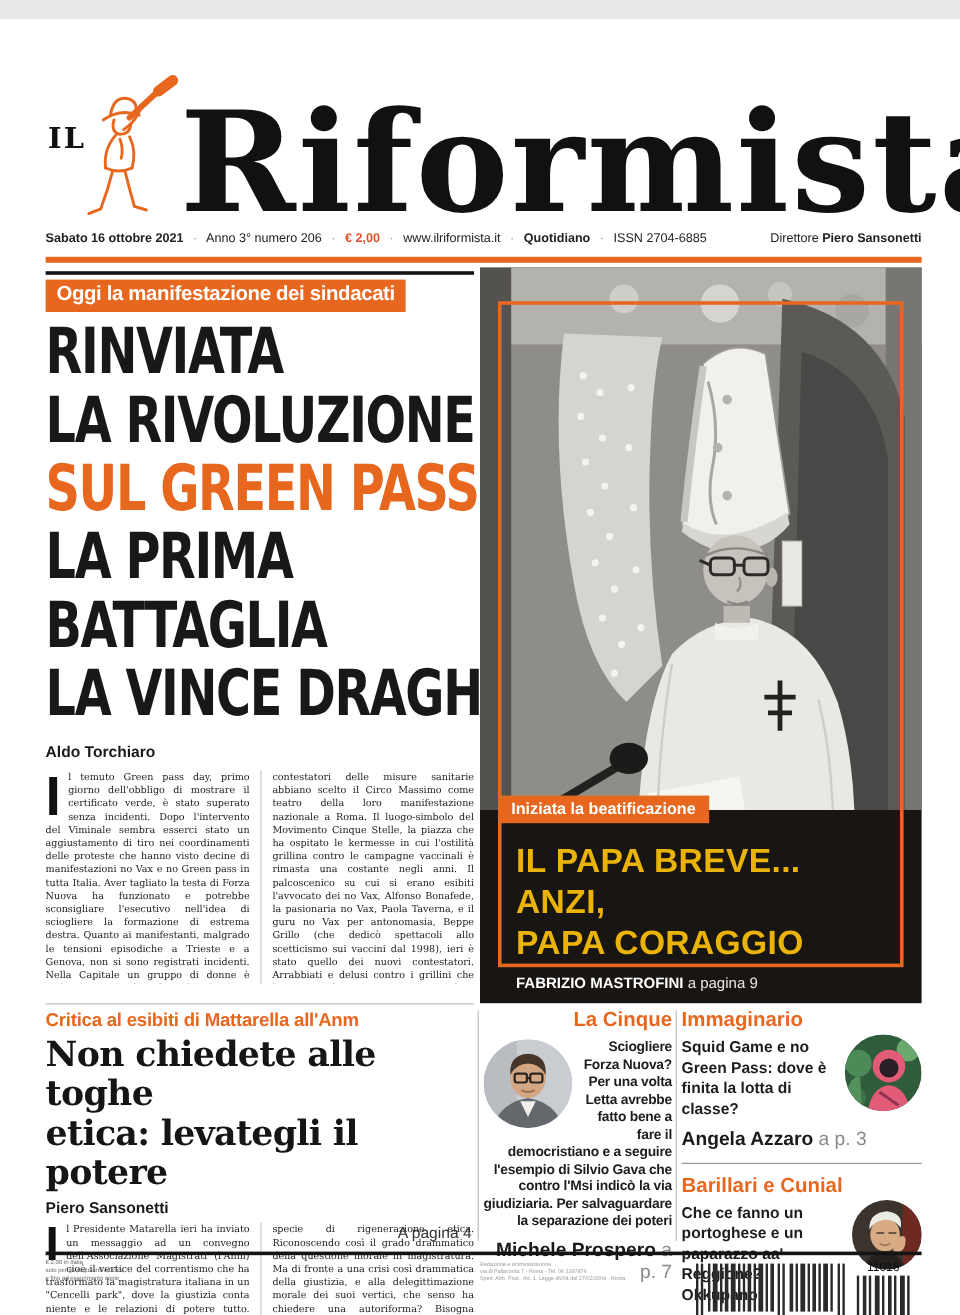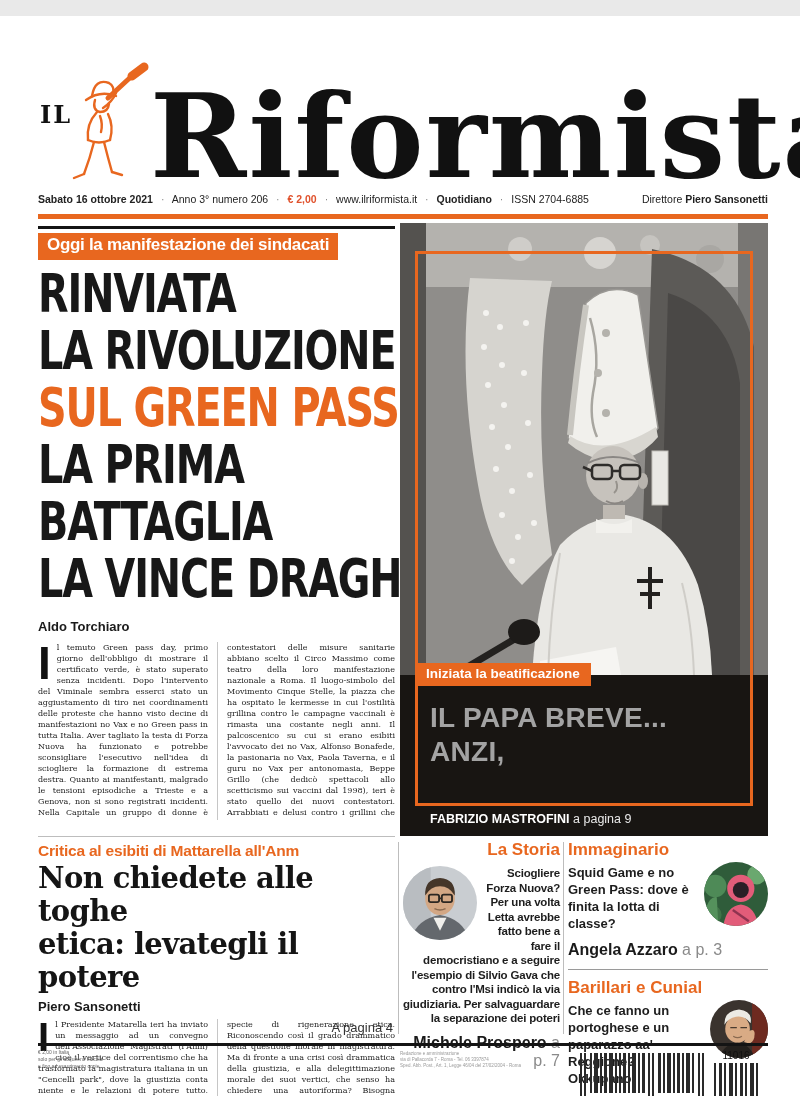--- a/index.html
+++ b/index.html
@@ -40,21 +40,21 @@
       font-size:46px;line-height:38px;margin:2px 6px 0 0;color:#111;}
   .lead-end-rule{position:absolute;left:38px;top:820px;width:357px;height:1px;background:#bdbdbd;}
 
   
   .pope{position:absolute;left:400px;top:207px;width:368px;height:613px;background:#181512;}
   .pope-photo{position:absolute;left:0;top:0;width:368px;height:452px;}
   .pope-frame{position:absolute;left:15px;right:15px;top:28px;bottom:30px;
       border:3px solid #e8671f;}
   .pope-tag{position:absolute;left:15px;top:440px;background:#e8671f;color:#fff;
       font-weight:700;font-size:13.5px;padding:3px 11px 5px;}
-  .pope-hl{position:absolute;left:30px;top:478px;color:#a3a3a3;font-weight:700;
+  .pope-hl{position:absolute;left:30px;top:478px;color:#eab308;font-weight:700;
       font-size:28px;line-height:34px;letter-spacing:0.3px;}
   .pope-by{position:absolute;left:30px;top:589px;color:#fff;font-size:12.5px;}
   .pope-by b{font-weight:700;}
   .pope-by .pref{color:#e9e9e9;font-weight:400;}
 
   
   .matta{position:absolute;left:38px;top:826px;width:357px;}
   .kicker-orange{font-weight:700;font-size:15.5px;letter-spacing:-0.2px;color:#e8671f;}
   .matta-hl{margin-top:2px;font-family:"DejaVu Serif",serif;font-weight:700;
       font-size:29px;line-height:33px;letter-spacing:-0.6px;color:#151515;}
@@ -226,20 +226,21 @@
       <ellipse cx="124" cy="409" rx="16" ry="13" fill="#1d1b19"></ellipse>
       <path d="M140 438 L216 424 L221 452 L140 452 Z" fill="#f6f5f2"></path>
       <path d="M160 330 Q150 390 148 452" stroke="#cfcdc8" stroke-width="2" fill="none"></path>
       <path d="M282 360 Q292 400 294 452" stroke="#cfcdc8" stroke-width="2" fill="none"></path>
     </svg>
     <div class="pope-frame"></div>
     <div class="pope-tag">Iniziata la beatificazione</div>
     <div class="pope-hl">
       <div>IL PAPA BREVE...</div>
       <div>ANZI,</div>
+      <div>PAPA CORAGGIO</div>
     </div>
     <div class="pope-by">
       <b>FABRIZIO MASTROFINI</b>
       <span class="pref">a pagina 9</span>
     </div>
   </div>
 
   <div class="matta">
     <div class="kicker-orange">Critica al esibiti di Mattarella all'Anm</div>
     <div class="matta-hl">
@@ -255,21 +256,21 @@
         <span>specie di rigenerazione etica. Riconoscendo così il grado drammatico della questione morale in magistratura. Ma di fronte a una crisi così drammatica della giustizia, e alla delegittimazione morale dei suoi vertici, che senso ha chiedere una autoriforma? Bisogna intervenire col machete e soprattutto fermare lo strapotere e mettere sotto controllo le toghe.</span>
       </div>
     </div>
     <div class="apagina">A pagina 4</div>
   </div>
 
   <div class="vrule" style="left:398px;"></div>
   <div class="vrule" style="left:563px;"></div>
 
   <div class="storia">
-    <div class="feat-header">La Storia</div>
+    <div class="feat-header">La Cinque</div>
     <svg class="circle" viewBox="0 0 80 80">
       <rect width="80" height="80" fill="#c9cdd1"></rect>
       <rect width="30" height="80" fill="#b9bdc1"></rect>
       <path d="M8 80 Q15 57 40 53 Q65 57 72 80 Z" fill="#64686d"></path>
       <path d="M33 56 L40 70 L47 56 Z" fill="#f0efec"></path>
       <ellipse cx="40" cy="35" rx="16" ry="18" fill="#d3a784"></ellipse>
       <path d="M24 32 Q23 14 40 13 Q57 14 56 32 Q50 22 40 22 Q30 22 24 32 Z" fill="#453629"></path>
       <g stroke="#2c2722" stroke-width="2" fill="none">
         <rect x="28" y="31" width="11" height="8" rx="2"></rect>
         <rect x="42" y="31" width="11" height="8" rx="2"></rect>

